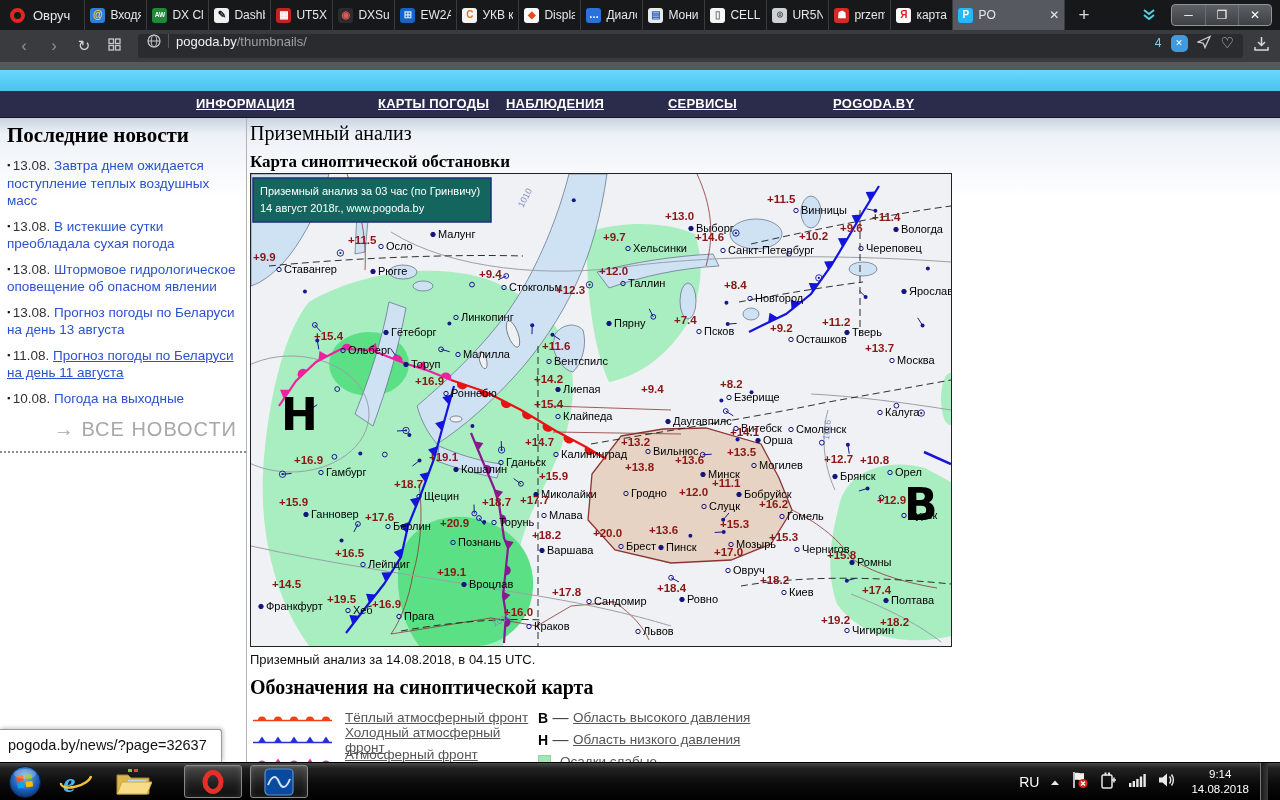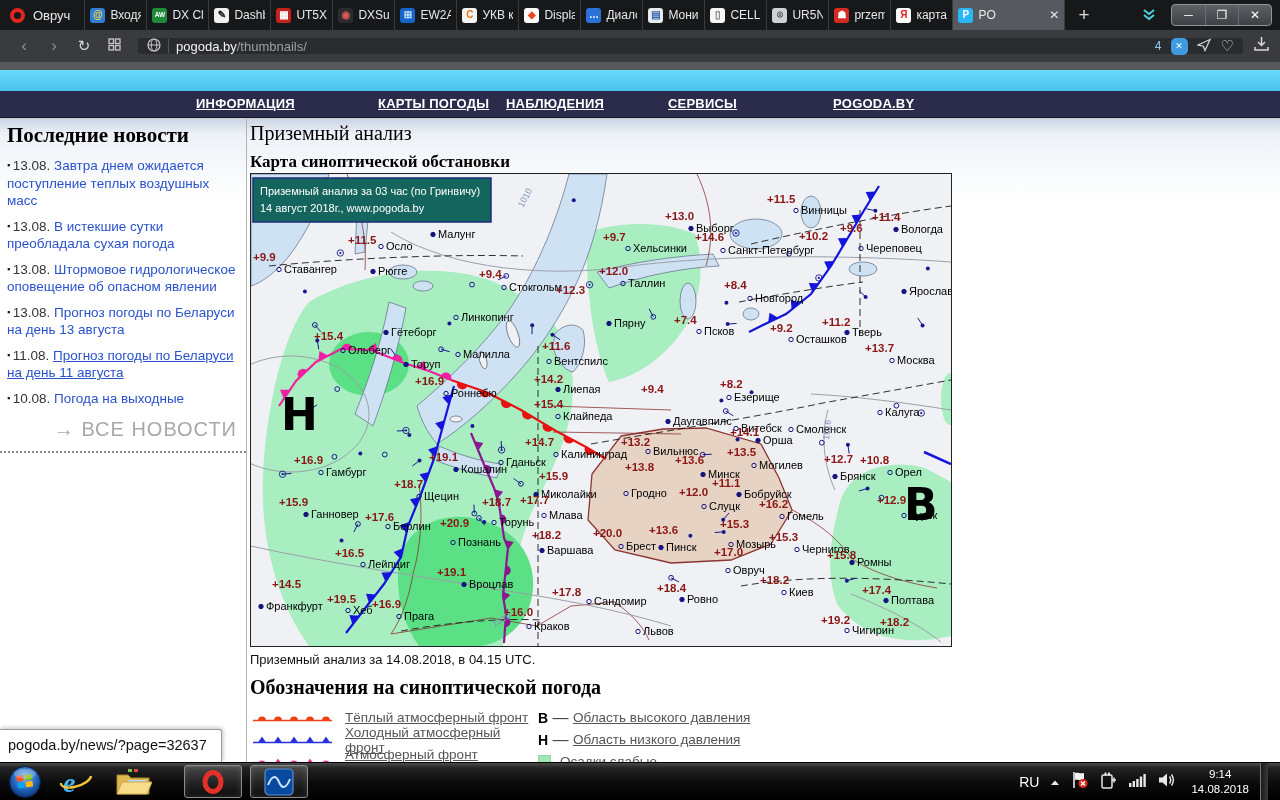--- a/index.html
+++ b/index.html
@@ -19,21 +19,21 @@
   .tab-right{margin-left:auto;display:flex;align-items:center;gap:14px;padding-right:8px}
   .chev svg{display:block}
   .win-controls{display:flex;align-items:center;height:22px;border:1px solid #909498;border-radius:4px;background:linear-gradient(#5d6166,#3d4146)}
   .win-controls span{width:33px;text-align:center;color:#fff;font-size:12px;line-height:20px}
   .win-controls span + span{border-left:1px solid #6a6e72}
 
   
   .addrbar{position:absolute;top:30px;left:0;width:1280px;height:32px;background:#3a3b3e;display:flex;align-items:center;gap:2px;padding:0 10px}
   .abtn{width:28px;text-align:center;font-size:17px;color:#8f8f8f}
   .abtn.light{color:#d6d6d6;font-size:15px}
-  .url-field{flex:1;height:16px;margin:0 8px;background:#2a2b2e;border-radius:3px;display:flex;align-items:center;font-size:13px;padding:0 9px;gap:7px;color:#fff}
+  .url-field{flex:1;height:24px;margin:0 8px;background:#2a2b2e;border-radius:3px;display:flex;align-items:flex-start;font-size:13px;padding:0 9px;gap:7px;color:#fff}
   .url-sep{width:1px;height:14px;background:#55565a}
   .url-host{color:#f2f2f2}
   .url-path{color:#9aa0a6}
   .url-right{margin-left:auto;display:flex;align-items:center;gap:9px}
   .blk-count{color:#8fcaf2;font-size:12px}
   .shield{width:17px;height:17px;border-radius:5px;background:#3f9be0;color:#fff;font-size:9px;display:flex;align-items:center;justify-content:center}
   .heart{color:#cfcfcf;font-size:15px}
 
   
   .page{position:absolute;top:62px;left:0;width:1280px;height:700px;background:#fff;overflow:hidden}
@@ -690,21 +690,21 @@
             <rect x="2" y="4" width="238" height="44" fill="#15655f" stroke="#1c2f7a" stroke-width="1.5"></rect>
             <text class="mapbox-title" x="9" y="21">Приземный анализ за 03 час (по Гринвичу)</text>
             <text class="mapbox-title" x="9" y="38">14 август 2018г.,  www.pogoda.by</text>
           </g>
         </svg>
       </div>
 
       <div class="mapcap">Приземный анализ за 14.08.2018, в 04.15 UTC.</div>
 
       <div class="legend">
-        <h3>Обозначения на синоптической погода</h3>
+        <h3>Обозначения на синоптической карта</h3>
         <div class="legrows">
           <div class="lcol">
               <div class="lrow">
                 <svg class="swatch" width="85" height="13">
                   <path d="M3,9.5 L82,9.5" fill="none" stroke="#f04018" stroke-width="1.6"></path>
                   <path d="M-4,0 A4,4 0 0 1 4,0 Z" fill="#f04018" transform="translate(12.0,9.5) rotate(0.0)"></path>
                   <path d="M-4,0 A4,4 0 0 1 4,0 Z" fill="#f04018" transform="translate(28.0,9.5) rotate(0.0)"></path>
                   <path d="M-4,0 A4,4 0 0 1 4,0 Z" fill="#f04018" transform="translate(44.0,9.5) rotate(0.0)"></path>
                   <path d="M-4,0 A4,4 0 0 1 4,0 Z" fill="#f04018" transform="translate(60.0,9.5) rotate(0.0)"></path>
                   <path d="M-4,0 A4,4 0 0 1 4,0 Z" fill="#f04018" transform="translate(76.0,9.5) rotate(0.0)"></path>

